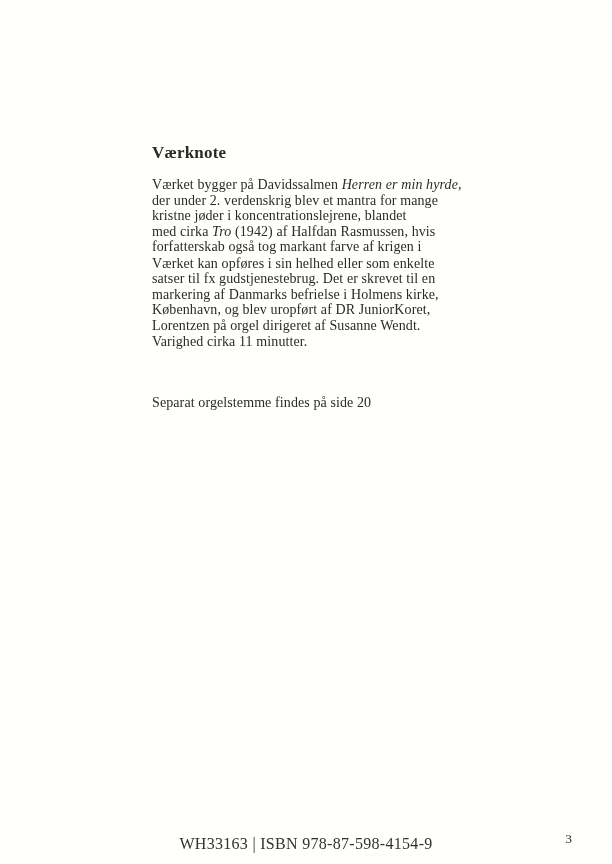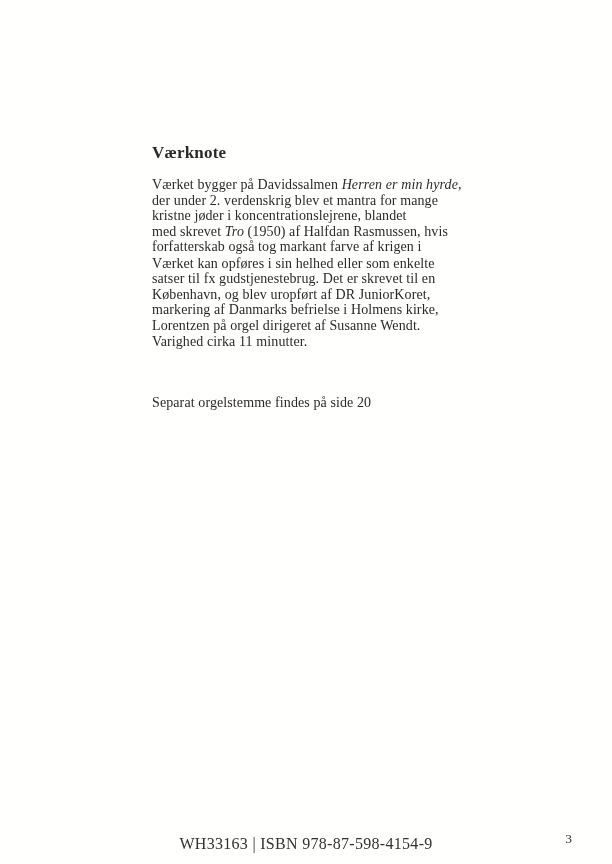--- a/index.html
+++ b/index.html
@@ -73,28 +73,28 @@
 <body>
 
 <div class="page">
   <div class="content">
     <h1 class="heading">Værknote</h1>
     <div class="blocks">
         <div class="block normal">
           <div class="line"><span>Værket bygger på Davidssalmen </span><em>Herren er min hyrde</em><span>,</span></div>
           <div class="line"><span>der under 2. verdenskrig blev et mantra for mange</span></div>
           <div class="line"><span>kristne jøder i koncentrationslejrene, blandet</span></div>
-          <div class="line"><span>med skrevet </span><em>Tro</em><span> (1950) af Halfdan Rasmussen, hvis</span></div>
+          <div class="line"><span>med cirka </span><em>Tro</em><span> (1942) af Halfdan Rasmussen, hvis</span></div>
           <div class="line"><span>forfatterskab også tog markant farve af krigen i</span></div>
         </div>
         <div class="block normal">
           <div class="line"><span>Værket kan opføres i sin helhed eller som enkelte</span></div>
           <div class="line"><span>satser til fx gudstjenestebrug. Det er skrevet til en</span></div>
+          <div class="line"><span>markering af Danmarks befrielse i Holmens kirke,</span></div>
           <div class="line"><span>København, og blev uropført af DR JuniorKoret,</span></div>
-          <div class="line"><span>markering af Danmarks befrielse i Holmens kirke,</span></div>
           <div class="line"><span>Lorentzen på orgel dirigeret af Susanne Wendt.</span></div>
         </div>
         <div class="block normal">
           <div class="line"><span>Varighed cirka 11 minutter.</span></div>
         </div>
         <div class="block bold">
           <div class="line"><span>Separat orgelstemme findes på side 20</span></div>
         </div>
       </div>
   </div>

